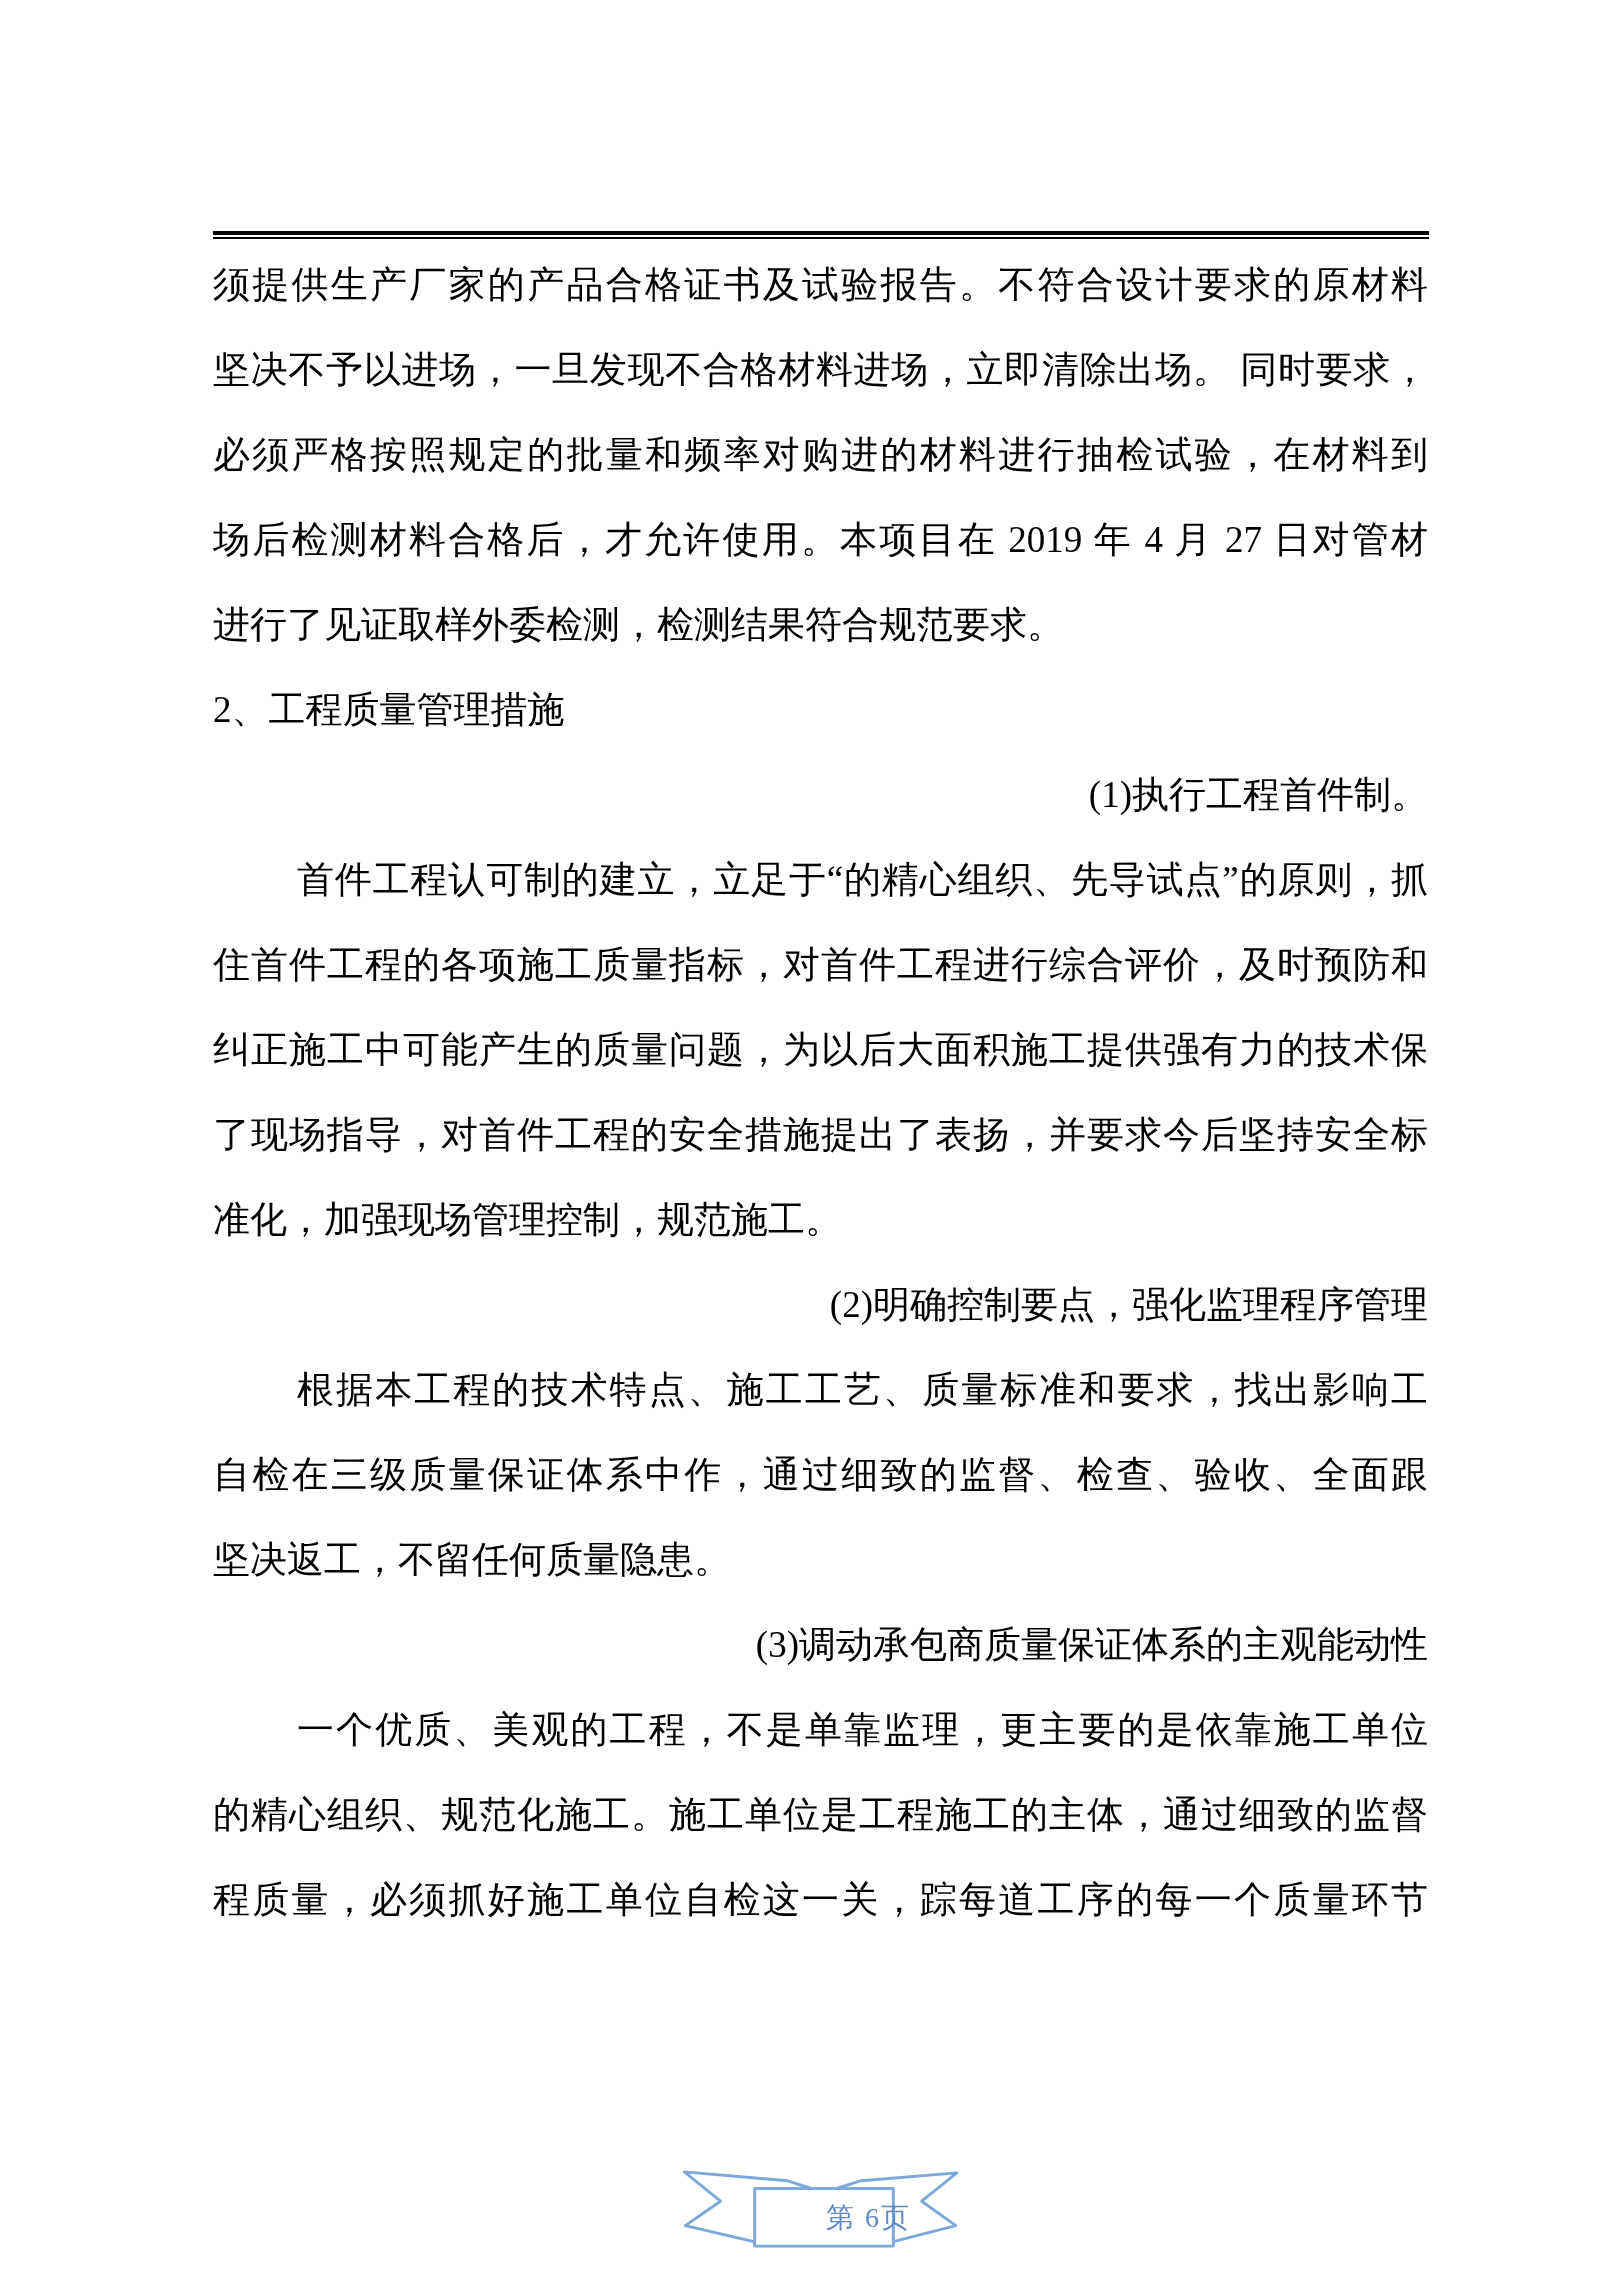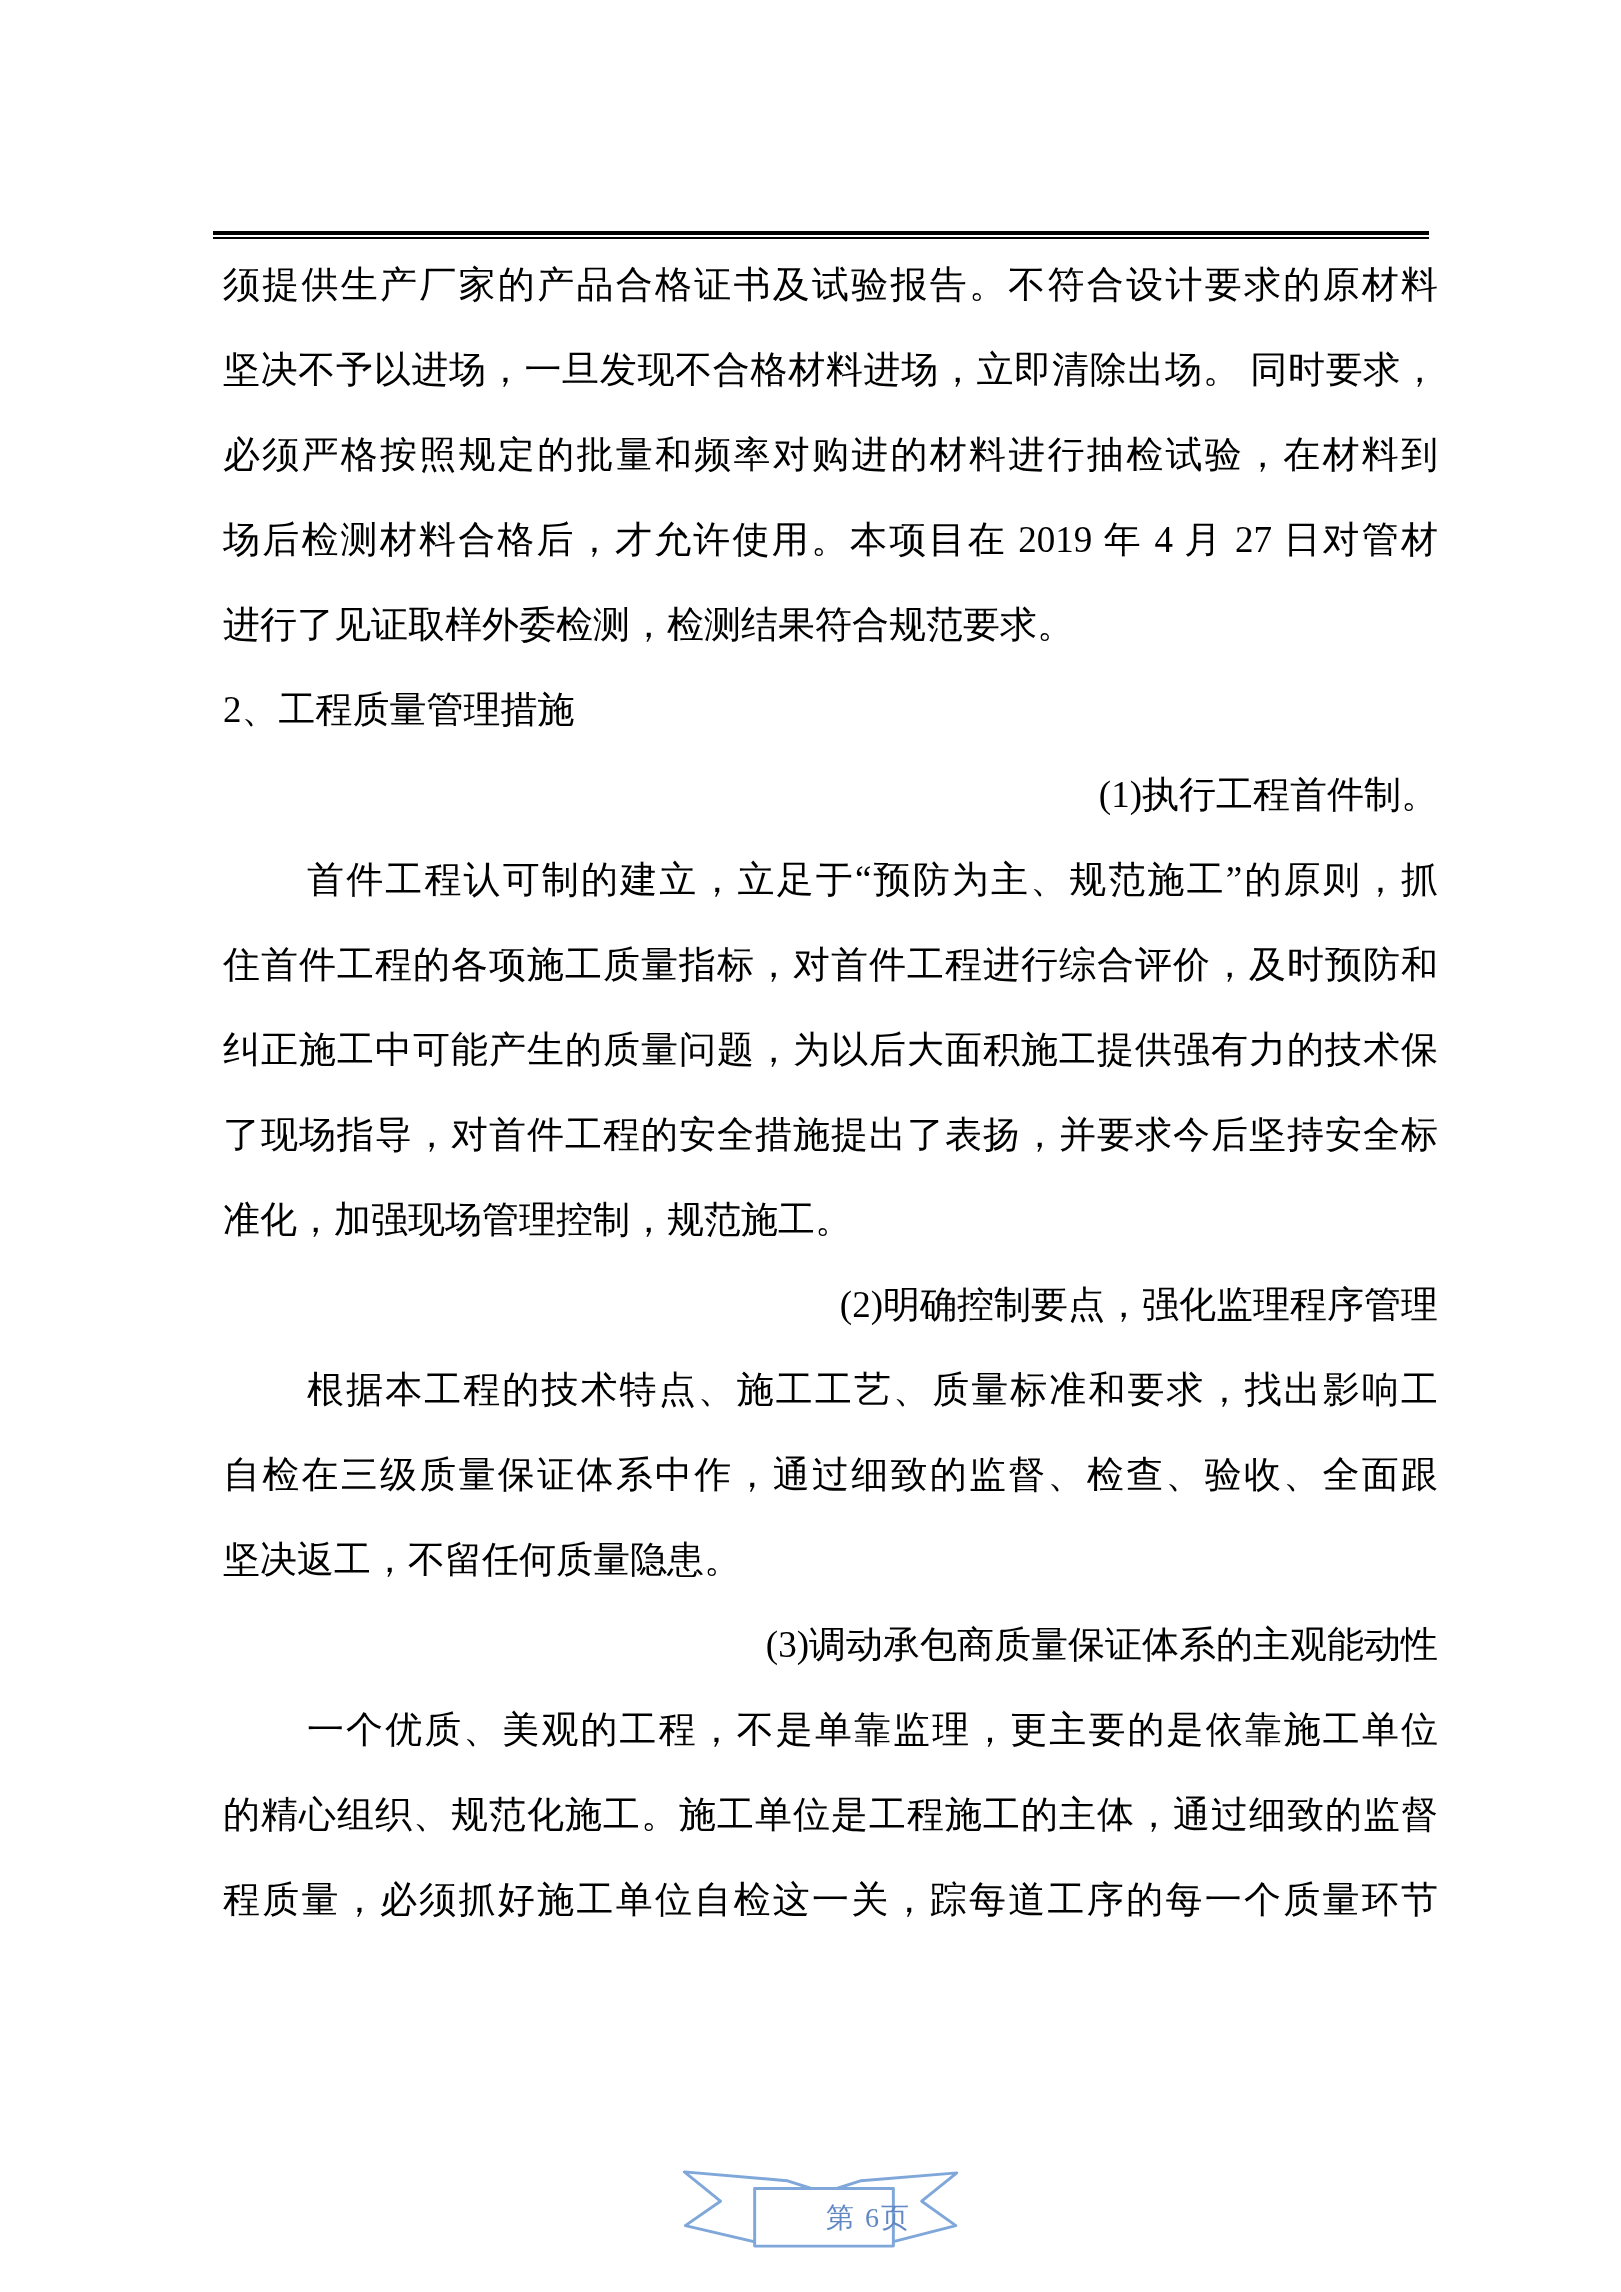--- a/index.html
+++ b/index.html
@@ -17,21 +17,21 @@
     left: 213px;
     top: 231px;
     width: 1216px;
     height: 2px;
     background: #ffffff;
     border-top: 4.9px solid #000000;
     border-bottom: 2.9px solid #000000;
   }
   .body-text {
     position: absolute;
-    left: 223px;
+    left: 213px;
     top: 242px;
     width: 1215px;
     font-size: 37px;
     line-height: 85px;
     color: #000000;
   }
   .line { width: 100%; }
   .full {
     text-align: justify;
     text-align-last: justify;
@@ -69,21 +69,21 @@
   <div class="header-rule"></div>
 
   <div class="body-text">
     <div class="line full">须提供生产厂家的产品合格证书及试验报告。不符合设计要求的原材料</div>
     <div class="line full">坚决不予以进场，一旦发现不合格材料进场，立即清除出场。 同时要求，</div>
     <div class="line full">必须严格按照规定的批量和频率对购进的材料进行抽检试验，在材料到</div>
     <div class="line full">场后检测材料合格后，才允许使用。本项目在 2019 年 4 月 27 日对管材</div>
     <div class="line">进行了见证取样外委检测，检测结果符合规范要求。</div>
     <div class="line">2、工程质量管理措施</div>
     <div class="line ind">(1)执行工程首件制。</div>
-    <div class="line ind full">首件工程认可制的建立，立足于“预防为主、规范施工”的原则，抓</div>
+    <div class="line ind full">首件工程认可制的建立，立足于“的精心组织、先导试点”的原则，抓</div>
     <div class="line full">住首件工程的各项施工质量指标，对首件工程进行综合评价，及时预防和</div>
     <div class="line full">纠正施工中可能产生的质量问题，为以后大面积施工提供强有力的技术保</div>
     <div class="line full">了现场指导，对首件工程的安全措施提出了表扬，并要求今后坚持安全标</div>
     <div class="line">准化，加强现场管理控制，规范施工。</div>
     <div class="line ind">(2)明确控制要点，强化监理程序管理</div>
     <div class="line ind full">根据本工程的技术特点、施工工艺、质量标准和要求，找出影响工</div>
     <div class="line full">自检在三级质量保证体系中作，通过细致的监督、检查、验收、全面跟</div>
     <div class="line">坚决返工，不留任何质量隐患。</div>
     <div class="line ind">(3)调动承包商质量保证体系的主观能动性</div>
     <div class="line ind full">一个优质、美观的工程，不是单靠监理，更主要的是依靠施工单位</div>

